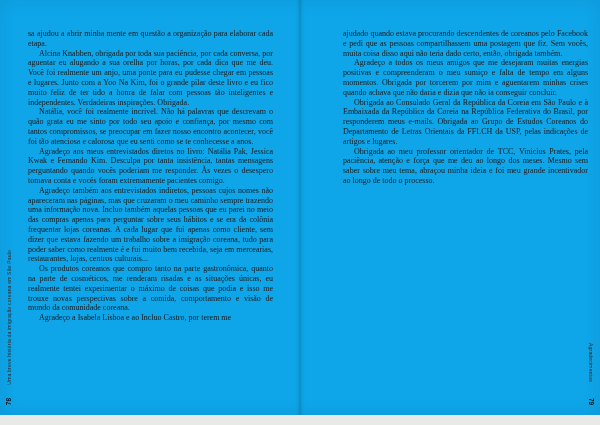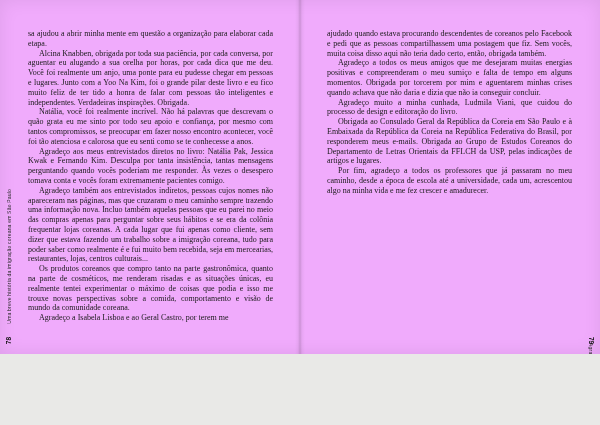--- a/index.html
+++ b/index.html
@@ -6,22 +6,22 @@
     margin: 0;
     padding: 0;
     width: 600px;
     height: 425px;
     background: #e9e9e7;
     overflow: hidden;
   }
   .spread {
     position: relative;
     width: 600px;
-    height: 354px;
-    background: #f0abfc;
+    height: 415px;
+    background: #0ea5e9;
     box-shadow: inset 0 0 18px rgba(0,0,0,0.08);
     overflow: hidden;
   }
   .gutter {
     position: absolute;
     left: 295px;
     top: 0;
     width: 10px;
     height: 100%;
     background: linear-gradient(to right,
@@ -35,21 +35,21 @@
     position: absolute;
     top: 29px;
     width: 245px;
     font-family: "Liberation Serif", serif;
     font-size: 8px;
     line-height: 9.8px;
     color: #1a1a1a;
     text-align: justify;
   }
   .textcol.left  { left: 28px; }
-  .textcol.right { left: 327px; }
+  .textcol.right { left: 343px; }
   .textcol p {
     margin: 0;
     text-indent: 11px;
     hyphens: auto;
     -webkit-hyphens: auto;
   }
   .textcol p.cont { text-indent: 0; }
   .sidebar-title {
     position: absolute;
     font-family: "Liberation Sans", sans-serif;
@@ -77,30 +77,29 @@
 
 <div class="spread">
 
   <div class="textcol left">
     <p class="cont">sa ajudou a abrir minha mente em questão a organização para elaborar cada etapa.</p>
     <p>Alcina Knabben, obrigada por toda sua paciência, por cada conversa, por aguentar eu alugando a sua orelha por horas, por cada dica que me deu. Você foi realmente um anjo, uma ponte para eu pudesse chegar em pessoas e lugares. Junto com a Yoo Na Kim, foi o grande pilar deste livro e eu fico muito feliz de ter tido a honra de falar com pessoas tão inteligentes e independentes. Verdadeiras inspirações. Obrigada.</p>
     <p>Natália, você foi realmente incrível. Não há palavras que descrevam o quão grata eu me sinto por todo seu apoio e confiança, por mesmo com tantos compromissos, se preocupar em fazer nosso encontro acontecer, você foi tão atenciosa e calorosa que eu senti como se te conhecesse a anos.</p>
     <p>Agradeço aos meus entrevistados diretos no livro: Natália Pak, Jessica Kwak e Fernando Kim. Desculpa por tanta insistência, tantas mensagens perguntando quando vocês poderiam me responder. Às vezes o desespero tomava conta e vocês foram extremamente pacientes comigo.</p>
     <p>Agradeço também aos entrevistados indiretos, pessoas cujos nomes não apareceram nas páginas, mas que cruzaram o meu caminho sempre trazendo uma informação nova. Incluo também aquelas pessoas que eu parei no meio das compras apenas para perguntar sobre seus hábitos e se era da colônia frequentar lojas coreanas. A cada lugar que fui apenas como cliente, sem dizer que estava fazendo um trabalho sobre a imigração coreana, tudo para poder saber como realmente é e fui muito bem recebida, seja em mercearias, restaurantes, lojas, centros culturais...</p>
     <p>Os produtos coreanos que compro tanto na parte gastronômica, quanto na parte de cosméticos, me renderam risadas e as situações únicas, eu realmente tentei experimentar o máximo de coisas que podia e isso me trouxe novas perspectivas sobre a comida, comportamento e visão de mundo da comunidade coreana.</p>
-    <p>Agradeço a Isabela Lisboa e ao Geral Castro, por terem me</p>
+    <p>Agradeço a Isabela Lisboa e ao Incluo Castro, por terem me</p>
   </div>
   <div class="sidebar-title sidebar-left">Uma breve história da imigração coreana em São Paulo</div>
   <div class="folio folio-left">78</div>
 
   <div class="gutter"></div>
 
   <div class="textcol right">
     <p class="cont">ajudado quando estava procurando descendentes de coreanos pelo Facebook e pedi que as pessoas compartilhassem uma postagem que fiz. Sem vocês, muita coisa disso aqui não teria dado certo, então, obrigada também.</p>
     <p>Agradeço a todos os meus amigos que me desejaram muitas energias positivas e compreenderam o meu sumiço e falta de tempo em alguns momentos. Obrigada por torcerem por mim e aguentarem minhas crises quando achava que não daria e dizia que não ia conseguir concluir.</p>
-    <p>Agradeço muito a minha cunhada, Ludmila Viani, que cuidou do processo de design e editoração do livro.</p>
     <p>Obrigada ao Consulado Geral da República da Coreia em São Paulo e à Embaixada da República da Coreia na República Federativa do Brasil, por responderem meus e-mails. Obrigada ao Grupo de Estudos Coreanos do Departamento de Letras Orientais da FFLCH da USP, pelas indicações de artigos e lugares.</p>
-    <p>Por fim, agradeço a todos os professores que já passaram no meu caminho, desde a época de escola até a universidade, cada um, acrescentou algo na minha vida e me fez crescer e amadurecer.</p>
+    <p>Obrigada ao meu professor orientador de TCC, Vinicius Prates, pela paciência, atenção e força que me deu ao longo dos meses. Mesmo sem saber sobre meu tema, abraçou minha ideia e foi meu grande incentivador ao longo de todo o processo.</p>
   </div>
   <div class="sidebar-title sidebar-right">Agradecimentos</div>
   <div class="folio folio-right">79</div>
 
 </div>
 
 </body></html>

